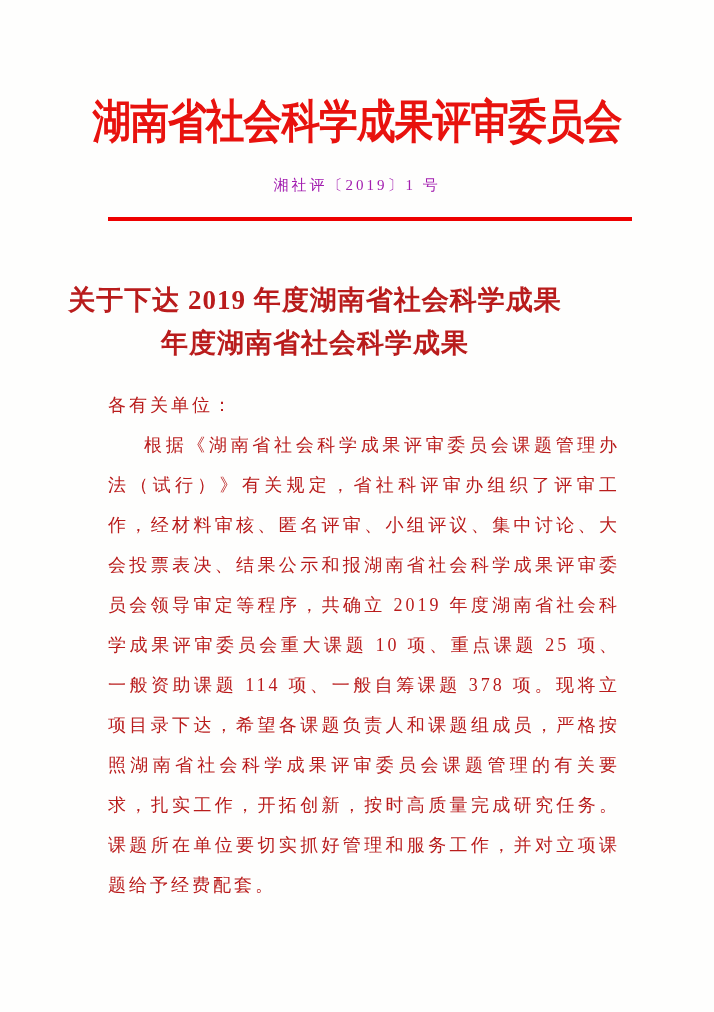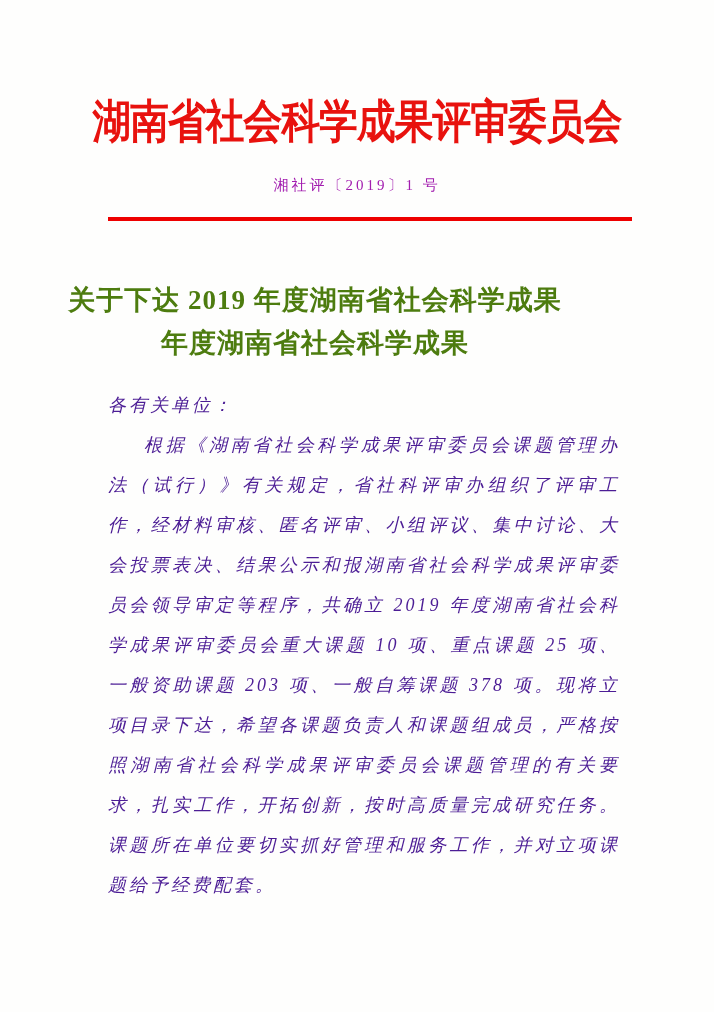--- a/index.html
+++ b/index.html
@@ -50,36 +50,35 @@
     background: #ee0000;
   }
   .notice-title {
     position: absolute;
     top: 279px;
     left: 0;
     width: 630px;
     text-align: center;
     font-size: 27px;
     font-weight: bold;
-    color: #4d7c0f;
+    color: #b91c1c;
     line-height: 43px;
     letter-spacing: 1px;
   }
   .body-block {
     position: absolute;
     top: 385px;
     left: 108px;
     width: 512px;
     font-size: 18px;
-    color: #4c1d95;
+    color: #b91c1c;
     line-height: 40px;
     letter-spacing: 3px;
     text-align: justify;
     text-justify: inter-ideograph;
-    font-style: italic;
   }
   .body-block p {
     margin: 0;
     padding: 0;
   }
   .paragraph {
     text-indent: 2em;
   }
 </style>
 </head>
@@ -93,16 +92,16 @@
 
   <div class="red-divider"></div>
 
   <div class="notice-title">
     <div>关于下达 2019 年度湖南省社会科学成果</div>
     <div>年度湖南省社会科学成果</div>
   </div>
 
   <div class="body-block">
     <p class="salutation">各有关单位：</p>
-    <p class="paragraph">根据《湖南省社会科学成果评审委员会课题管理办法（试行）》有关规定，省社科评审办组织了评审工作，经材料审核、匿名评审、小组评议、集中讨论、大会投票表决、结果公示和报湖南省社会科学成果评审委员会领导审定等程序，共确立 2019 年度湖南省社会科学成果评审委员会重大课题 10 项、重点课题 25 项、一般资助课题 203 项、一般自筹课题 378 项。现将立项目录下达，希望各课题负责人和课题组成员，严格按照湖南省社会科学成果评审委员会课题管理的有关要求，扎实工作，开拓创新，按时高质量完成研究任务。课题所在单位要切实抓好管理和服务工作，并对立项课题给予经费配套。</p>
+    <p class="paragraph">根据《湖南省社会科学成果评审委员会课题管理办法（试行）》有关规定，省社科评审办组织了评审工作，经材料审核、匿名评审、小组评议、集中讨论、大会投票表决、结果公示和报湖南省社会科学成果评审委员会领导审定等程序，共确立 2019 年度湖南省社会科学成果评审委员会重大课题 10 项、重点课题 25 项、一般资助课题 114 项、一般自筹课题 378 项。现将立项目录下达，希望各课题负责人和课题组成员，严格按照湖南省社会科学成果评审委员会课题管理的有关要求，扎实工作，开拓创新，按时高质量完成研究任务。课题所在单位要切实抓好管理和服务工作，并对立项课题给予经费配套。</p>
   </div>
 
 </div>
 
 </body></html>

